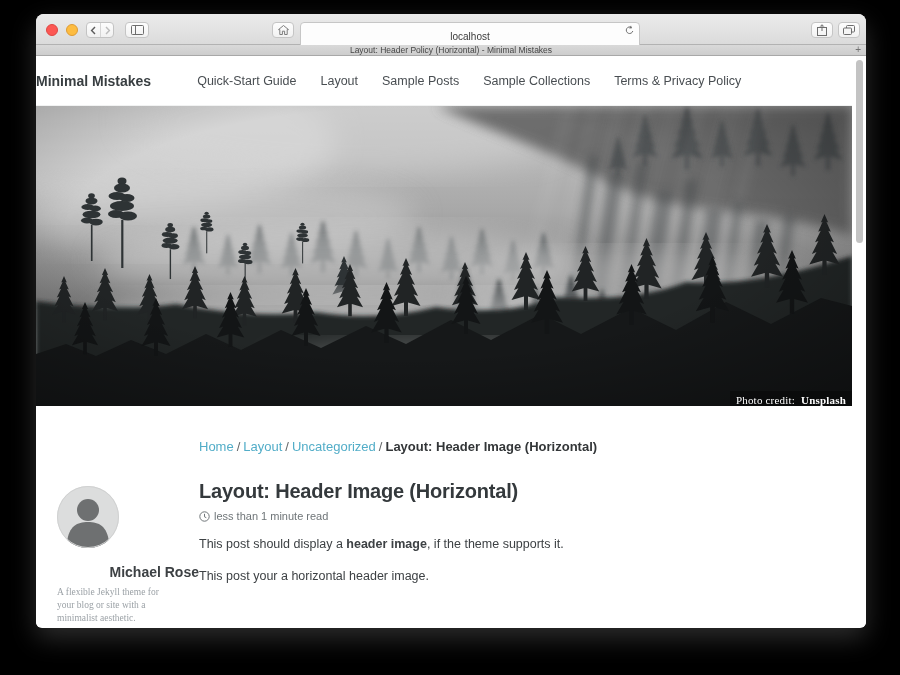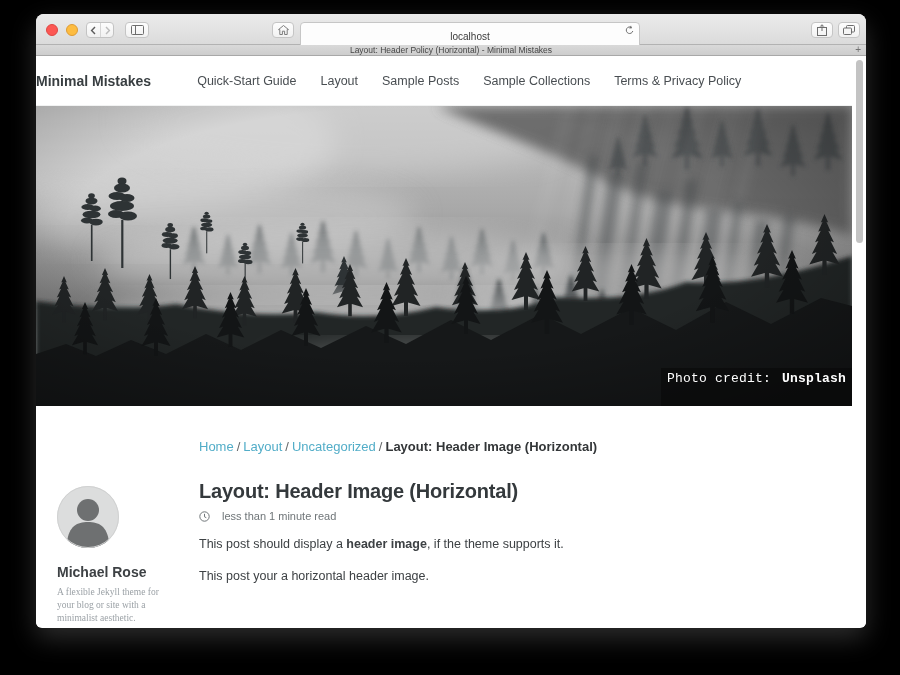--- a/index.html
+++ b/index.html
@@ -53,37 +53,37 @@
   .content { position:relative; height:570px; background:#fff; overflow:hidden; }
   .masthead { width:816px; height:50px; display:flex; align-items:center;
               border-bottom:1px solid #f1f2f2; background:#fff; }
   .logo { font-weight:bold; font-size:14px; color:#383e41; margin-right:46px; white-space:nowrap; }
   .nav { display:flex; gap:24px; font-size:12.5px; color:#494e52; white-space:nowrap; }
   .nav span { cursor:pointer; }
 
   .header-image { position:relative; width:816px; height:300px; overflow:hidden; background:#8a8a8a; }
   .header-image svg { display:block; }
   .photo-credit { position:absolute; right:0; bottom:0; background:rgba(8,8,8,.55);
-                  color:#fff; font-family:Liberation Mono, monospace; font-size:13px;
-                  padding:3px 6px 20px; letter-spacing:.2px; }
+                  color:#fff; font-family:Liberation Serif, serif; font-size:11px;
+                  padding:3px 6px 0; letter-spacing:.2px; }
   .photo-credit b { margin-left:3px; }
 
   .page-wrap { display:flex; width:816px; }
   .sidebar { width:163px; flex-shrink:0; padding:80px 0 0 21px; }
-  .author-name { margin-top:12px; font-size:14px; font-weight:600; color:#3d4144; }
+  .author-name { margin-top:12px; font-size:14px; font-weight:600; color:#3d4144;text-align:right; }
   .author-bio { margin-top:6px; width:120px; font-size:9.5px; line-height:13px; color:#9ba1a6;font-family:Liberation Serif, serif; }
 
   .main { flex:1; padding-top:33px; }
   .breadcrumb { font-size:13px; color:#646769; }
   .breadcrumb a { color:#52adc8; text-decoration:none; cursor:pointer; }
   .breadcrumb .sep { margin:0 3px; color:#646769; }
   .breadcrumb .current { font-weight:bold; color:#333638; }
 
   .post-title { margin-top:26px; font-size:20px; font-weight:bold; color:#34393c; letter-spacing:-.2px; }
-  .post-meta { margin-top:7px; display:flex; align-items:center; gap:12px;
+  .post-meta { margin-top:7px; display:flex; align-items:center; gap:4px;
                font-size:11px; color:#6f7578; }
   .post-body { margin-top:14px; font-size:12.5px; color:#3d4144; line-height:16px; }
   .post-body p { margin-bottom:16px;margin-top:7px; }
 </style>
 </head>
 <body>
 
 <div class="window">
 
   <div class="toolbar">

